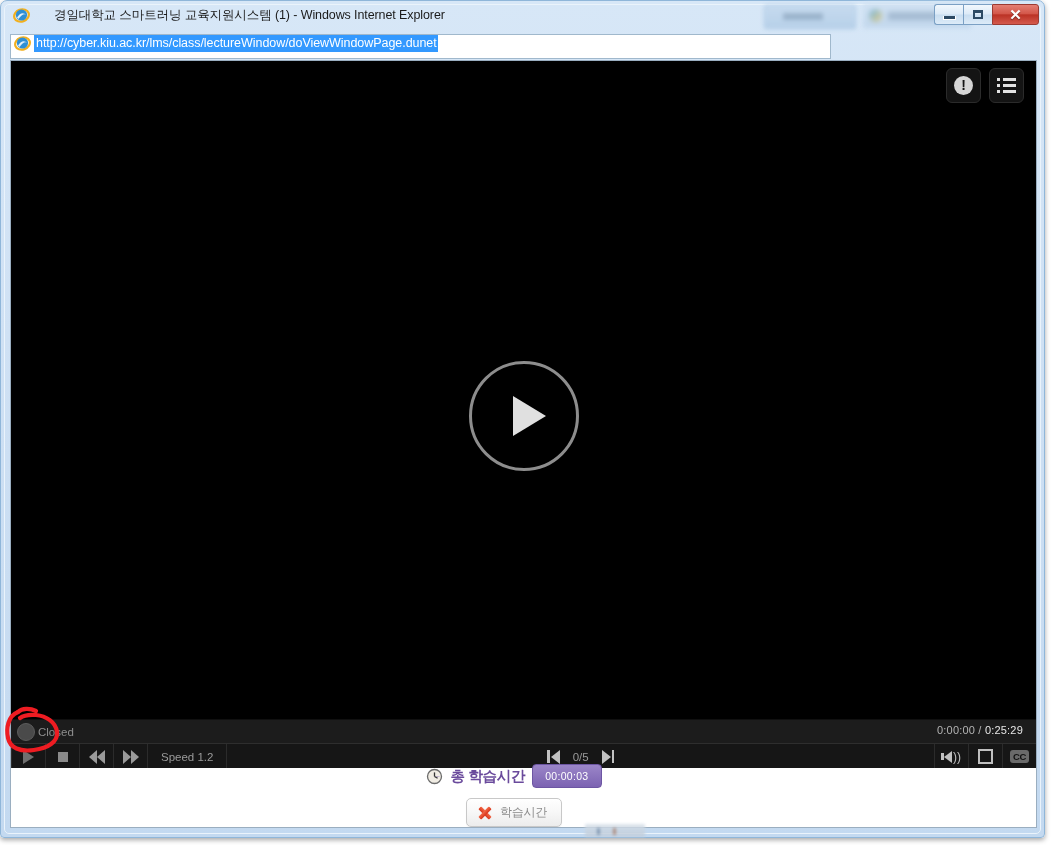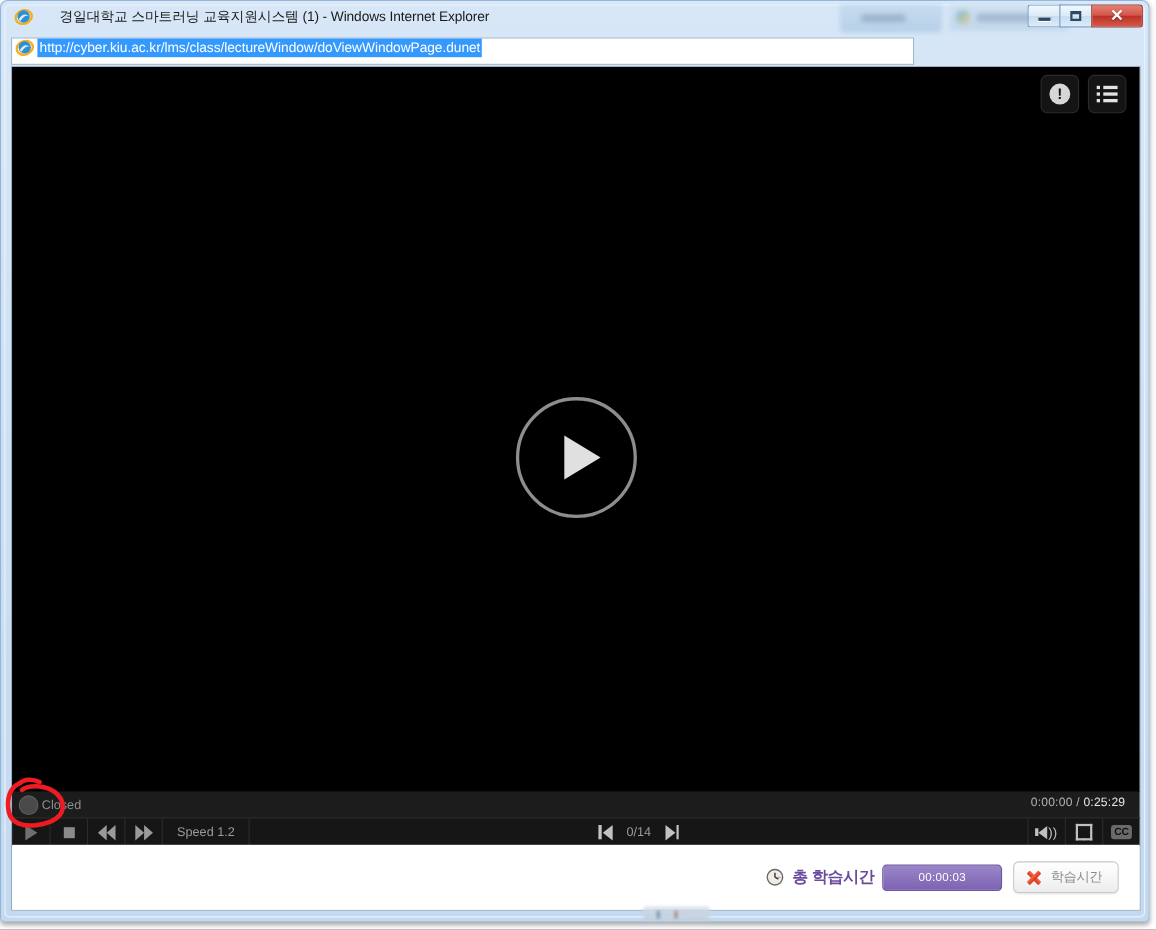--- a/index.html
+++ b/index.html
@@ -453,39 +453,40 @@
     left: 0; right: 0;
     top: 707px;
     height: 59px;
     background: #ffffff;
     display: flex;
     align-items: center;
     justify-content: flex-end;
     padding-right: 19px;
     box-sizing: border-box;
     gap: 10px;
+    flex-direction: column;
   }
   .study-time-group {
     display: flex;
     align-items: center;
     gap: 7px;
   }
   .clock-icon { width: 17px; height: 17px; }
   .study-label {
     font-size: 14.5px;
     font-weight: bold;
     color: #6a4a9c;
     letter-spacing: -0.3px;
   }
   .time-badge {
     background: linear-gradient(to bottom, #9b86c8 0%, #8b74bd 50%, #7c63b2 100%);
     color: #ffffff;
     font-size: 10.5px;
     border-radius: 4px;
-    padding: 5px 32px;
+    padding: 5px 12px;
     letter-spacing: 0.3px;
     border: 1px solid #6d56a3;
   }
   .end-btn {
     display: flex;
     align-items: center;
     gap: 9px;
     background: linear-gradient(to bottom, #ffffff 0%, #f7f7f7 50%, #ececec 100%);
     border: 1px solid #c8c8c8;
     border-radius: 5px;
@@ -650,21 +651,21 @@
           <span>Speed 1.2</span>
         </div>
 
         <div class="ctrl-spacer"></div>
 
         <div class="nav-group">
           <span class="nav-prev">
             <span class="bar"></span>
               <span class="t"></span>
           </span>
-          <span>0/14</span>
+          <span>0/5</span>
           <span class="nav-next">
             <span class="t"></span>
               <span class="bar"></span>
           </span>
         </div>
 
         <div class="ctrl-spacer"></div>
 
         <div class="right-group">
           <div class="ctrl">

